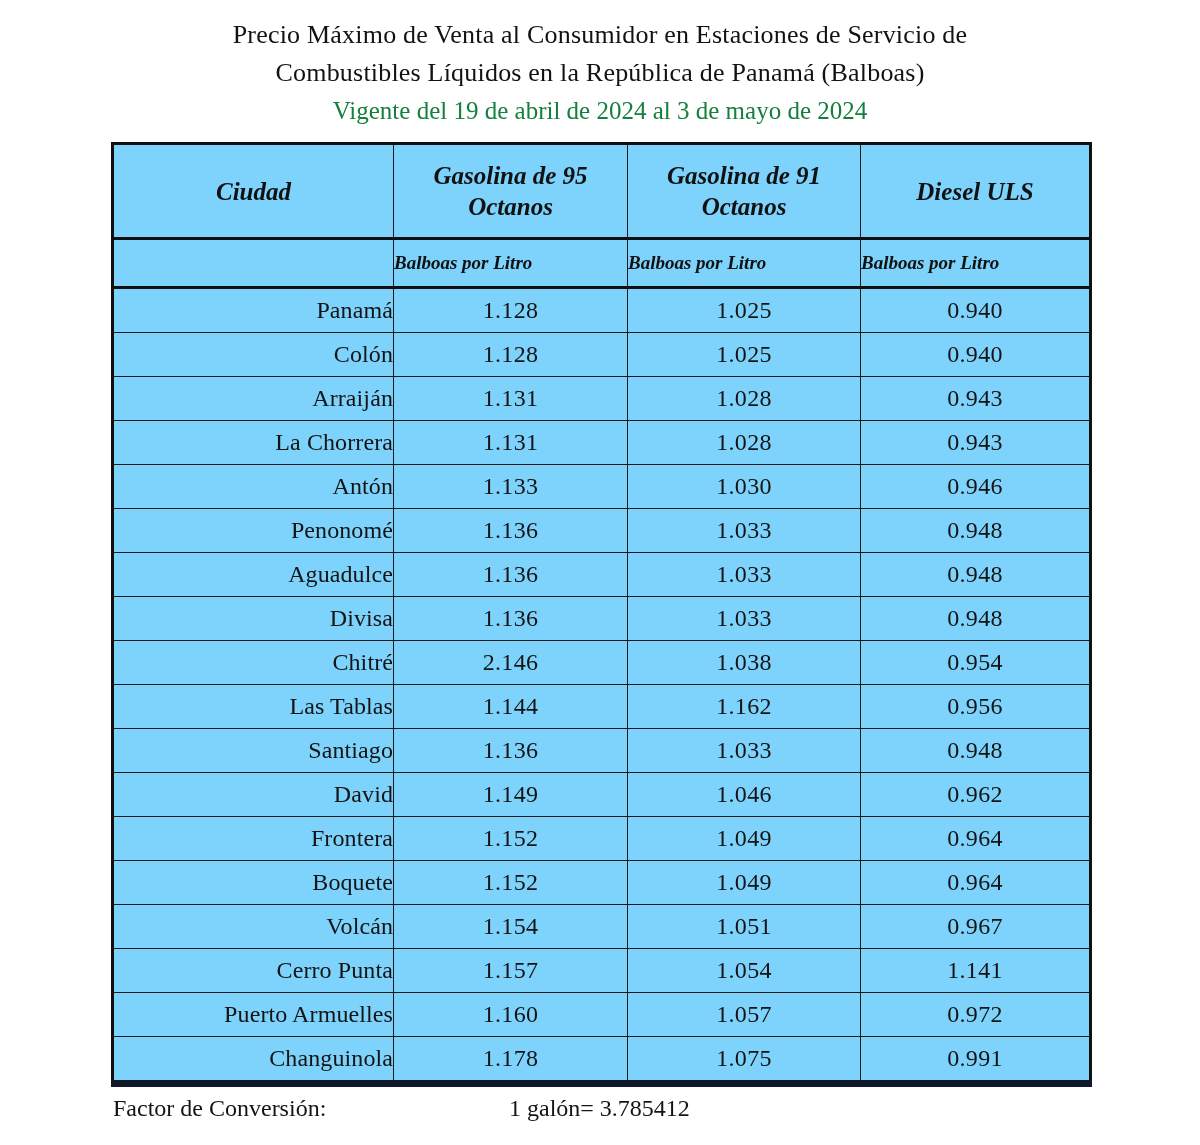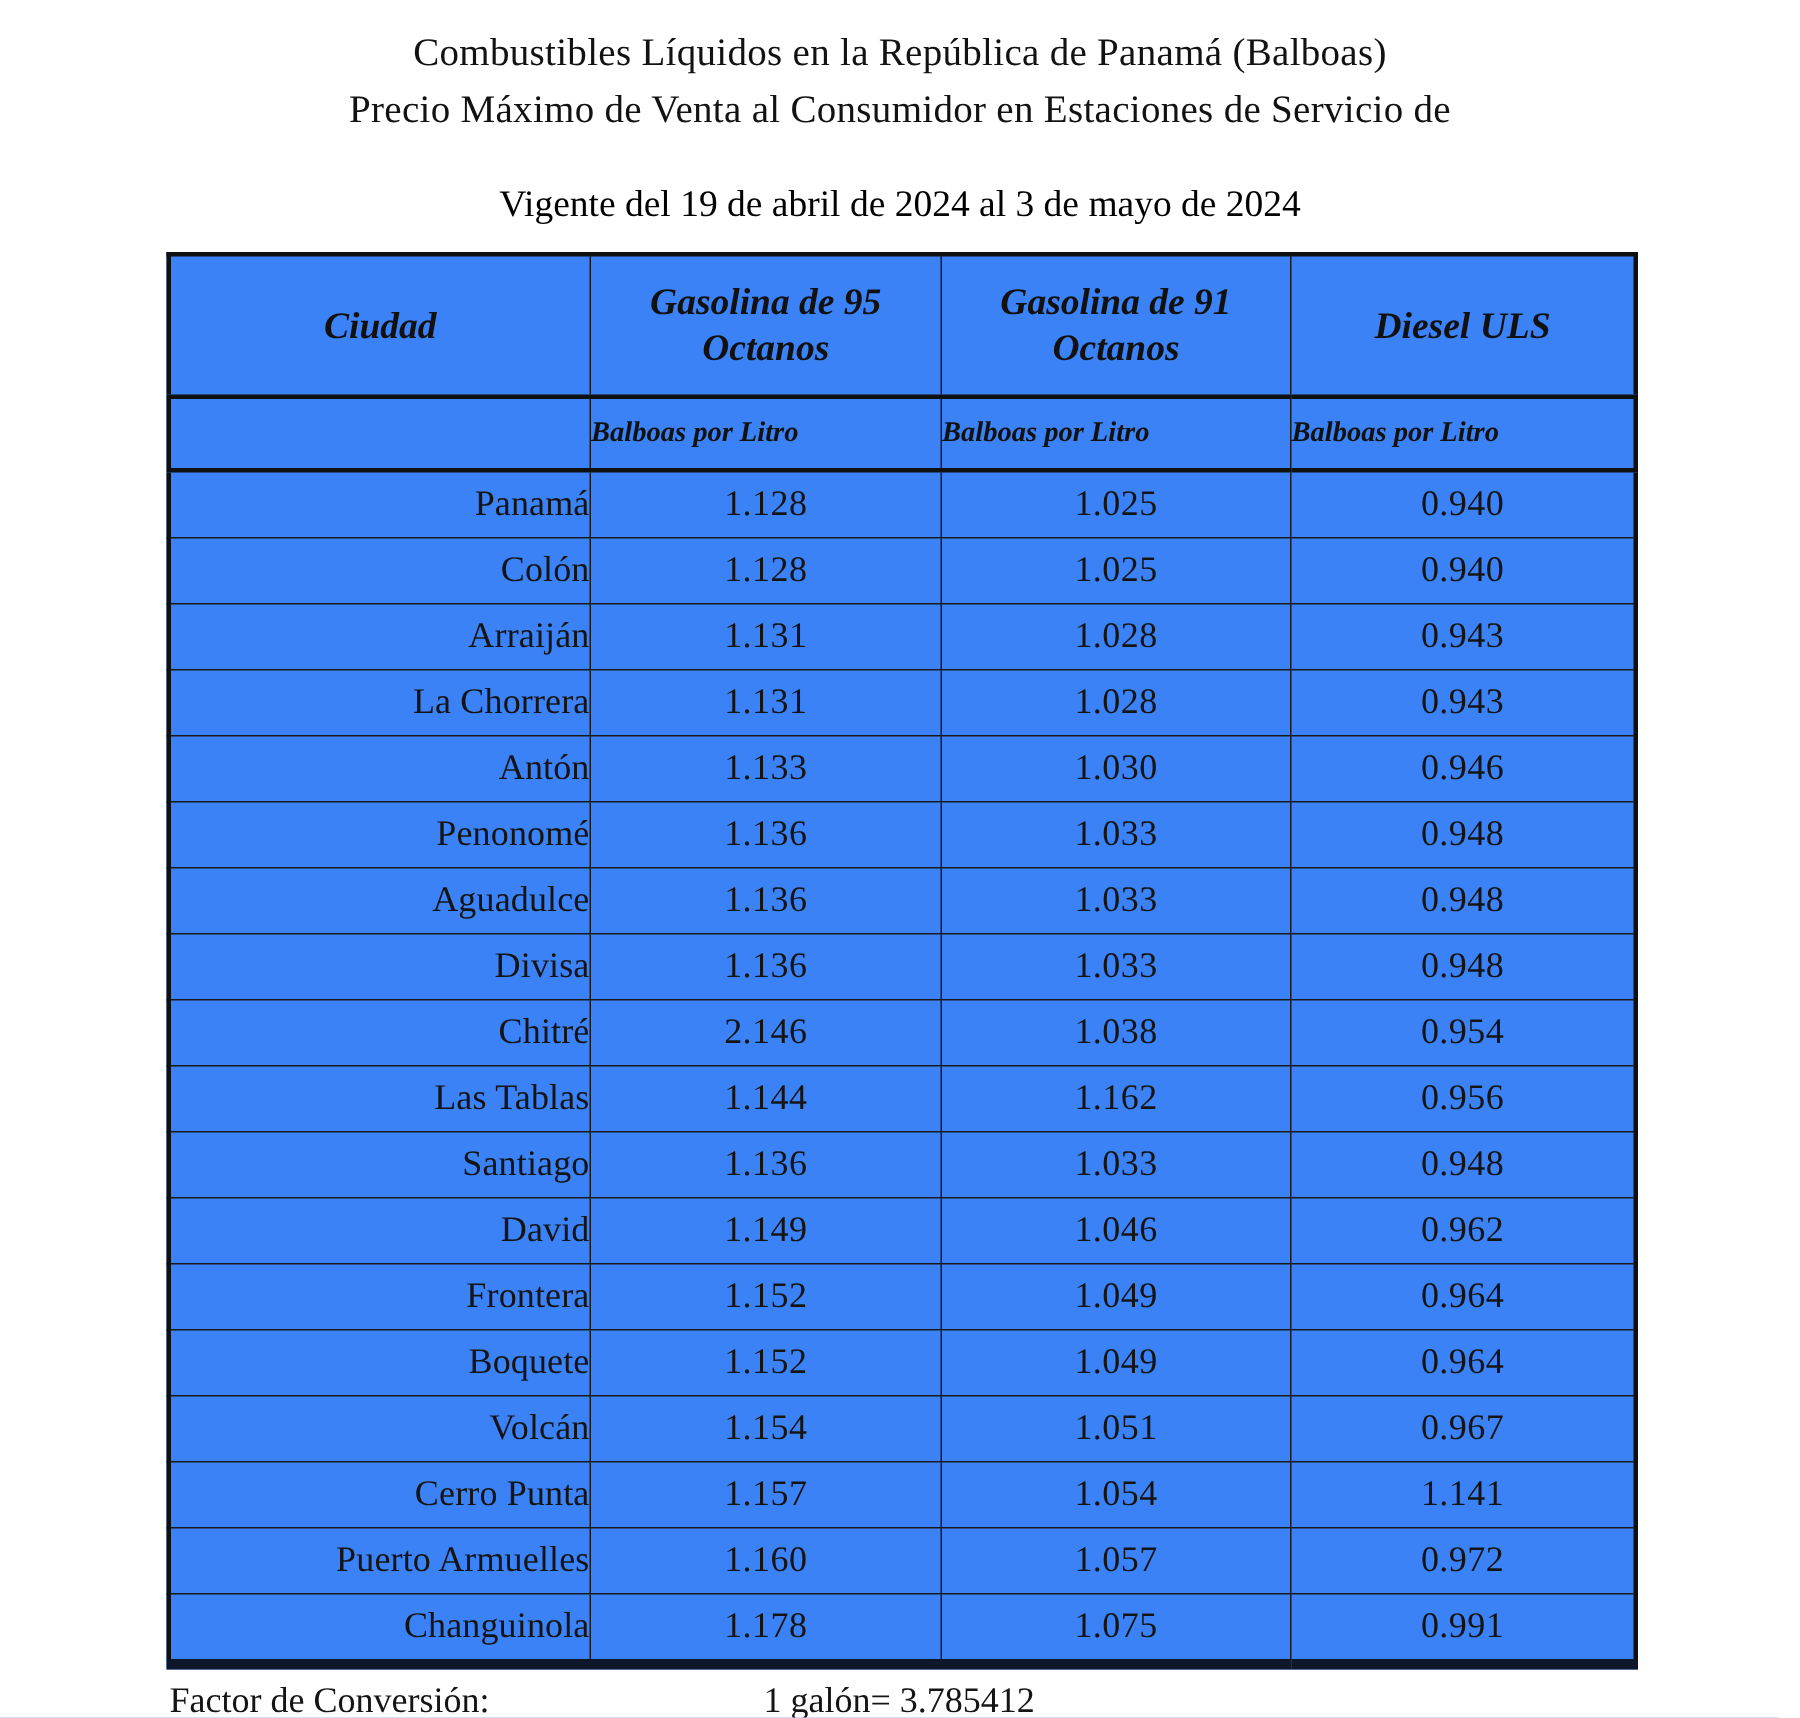--- a/index.html
+++ b/index.html
@@ -29,37 +29,37 @@
     text-align: center;
   }
   .title-line {
     font-size: 26px;
     line-height: 38px;
     letter-spacing: 0.2px;
     color: #121212;
     white-space: nowrap;
   }
   .subtitle-line {
-    margin-top: 28px;
+    margin-top: 2px;
     font-size: 25px;
     line-height: 34px;
-    color: #000000;
+    color: #15803d;
     white-space: nowrap;
   }
 
   
   .table-wrap {
     margin: 14px auto 0 auto;
     width: 978px;
   }
   table.price-table {
     width: 978px;
     border-collapse: collapse;
     table-layout: fixed;
-    background: #3b82f6;
+    background: #7dd3fc;
   }
   table.price-table td,
   table.price-table th {
     border: 1px solid #1a1a1a;
     padding: 0;
     margin: 0;
   }
   
   table.price-table {
     border: 3px solid #101010;
@@ -147,22 +147,22 @@
     color: #141414;
     white-space: nowrap;
   }
 </style>
 </head>
 <body>
 
 <div class="page">
 
   <div class="title-block">
+    <div class="title-line">Precio Máximo de Venta al Consumidor en Estaciones de Servicio de</div>
     <div class="title-line">Combustibles Líquidos en la República de Panamá (Balboas)</div>
-    <div class="title-line">Precio Máximo de Venta al Consumidor en Estaciones de Servicio de</div>
     <div class="subtitle-line">Vigente del 19 de abril de 2024 al 3 de mayo de 2024</div>
   </div>
 
   <div class="table-wrap">
     <table class="price-table">
       <colgroup>
         <col class="c-city">
         <col class="c-g95">
         <col class="c-g91">
         <col class="c-diesel">

